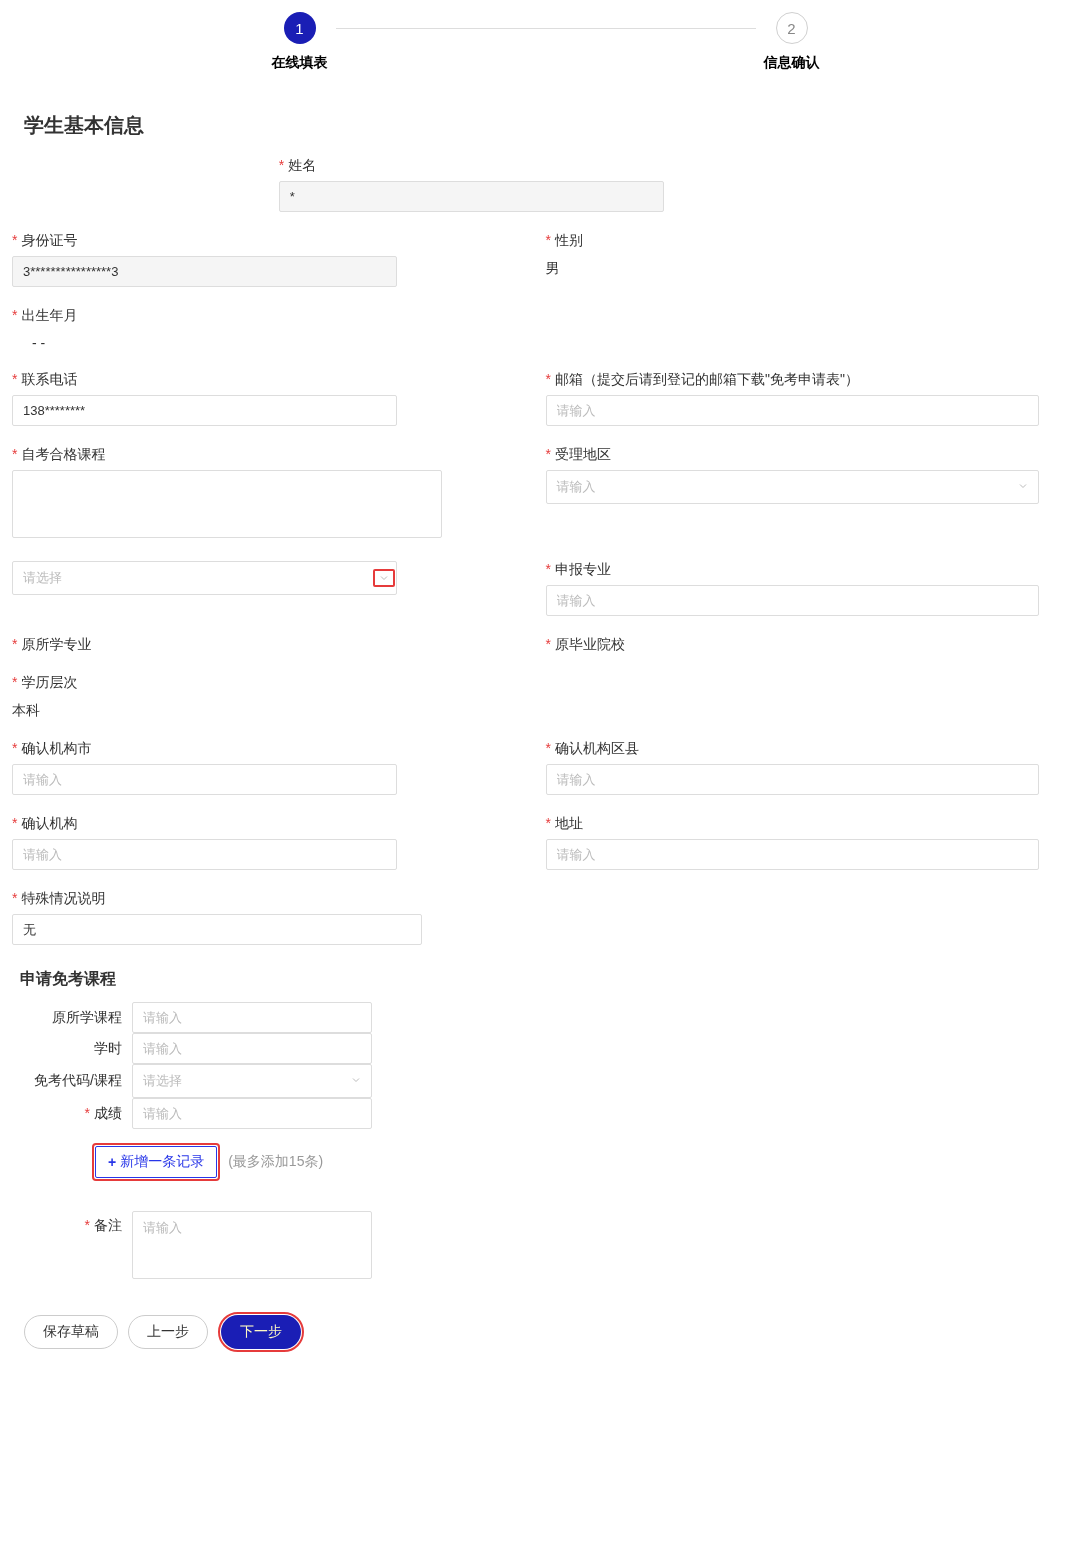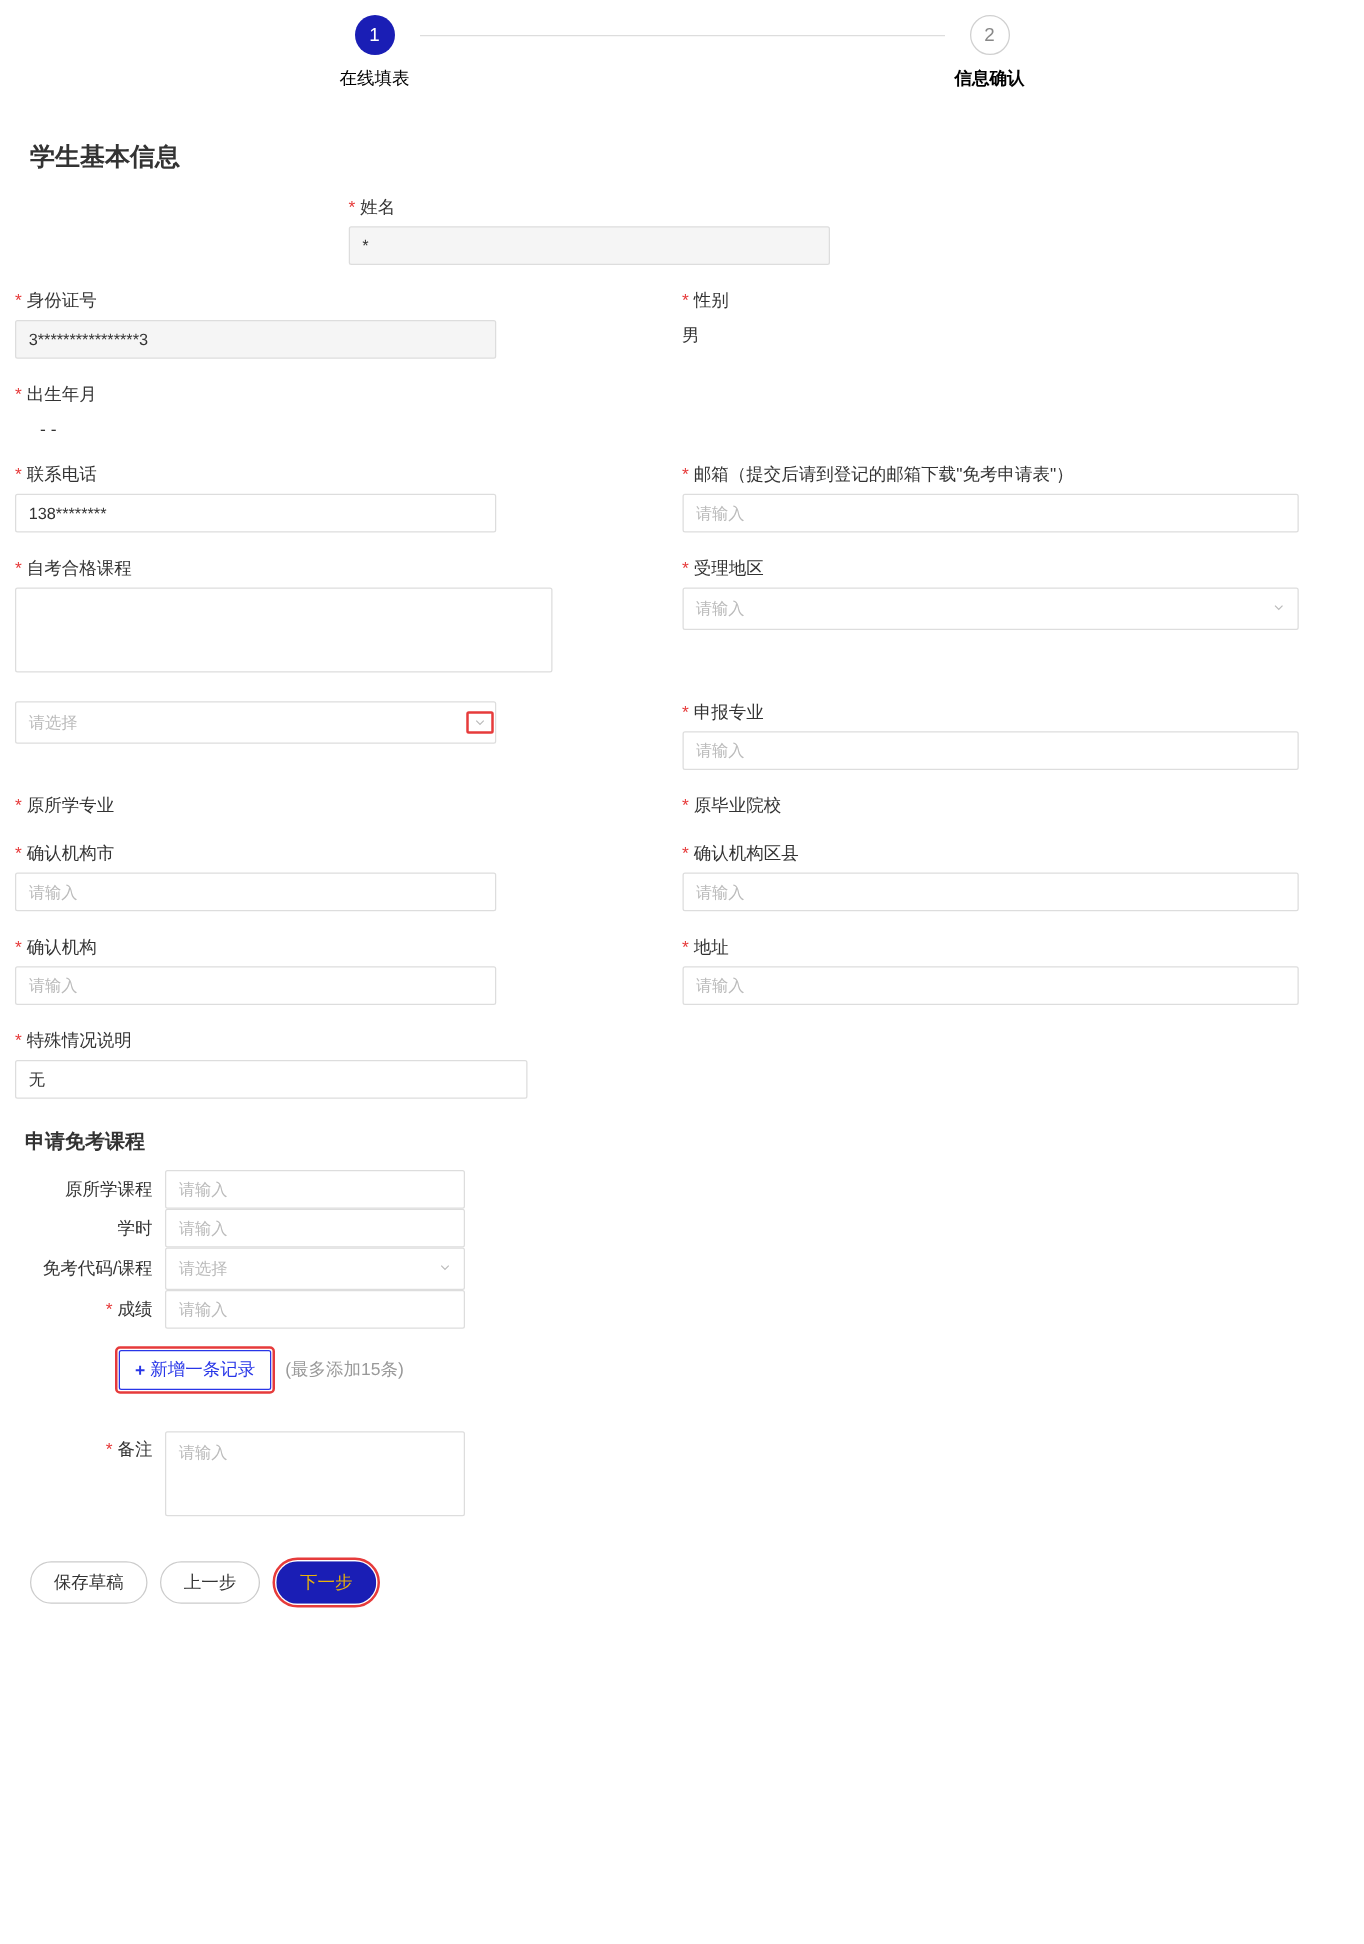--- a/index.html
+++ b/index.html
@@ -12,21 +12,21 @@
   }
   .steps { display: flex; align-items: center; justify-content: center; margin: 4px 0 40px; }
   .step { display: flex; flex-direction: column; align-items: center; position: relative; }
   .step-circle {
     width: 32px; height: 32px; border-radius: 50%;
     display: flex; align-items: center; justify-content: center;
     font-size: 15px; z-index: 2;
   }
   .step-active { background: #1a1eb5; color: #fff; }
   .step-inactive { background: #fff; border: 1px solid #d0d0d0; color: #888; }
-  .step-label { margin-top: 10px; font-size: 14px; font-weight: 400; }
+  .step-label { margin-top: 10px; font-size: 14px; font-weight: 700; }
   .step-label-active { color: #000; }
   .step-label-inactive { color: #000; font-weight: 700; }
   .step-line {
     height: 1px; width: 420px; background: #ddd; margin: 0 8px; position: relative; top: -14px;
   }
   .section-title { font-size: 20px; margin: 16px 0 18px 12px; }
   .form-area { padding: 0 4px; }
   .row { display: flex; justify-content: center; }
   .col { flex: 0 0 50%; padding-right: 40px; }
   .field { margin-bottom: 20px; }
@@ -66,21 +66,21 @@
     border-radius: 2px; padding: 6px 12px; font-size: 14px; cursor: pointer;
     display: inline-flex; align-items: center;
   }
   .add-btn-wrap { border: 2px solid #e63b3b; border-radius: 4px; display: inline-block; padding: 1px; }
   .add-hint { color: #999; margin-left: 8px; font-size: 14px; }
   .actions { display: flex; gap: 10px; margin: 30px 0 10px 12px; align-items: center; }
   .btn {
     border-radius: 18px; padding: 7px 18px; font-size: 14px; cursor: pointer; border: 1px solid transparent;
   }
   .btn-ghost { background: #fff; border: 1px solid #ccc; color: #333; }
-  .btn-primary { background: #1a1eb5; color: #eab308; }
+  .btn-primary { background: #1a1eb5; color: #fef9c3; }
   .btn-primary-wrap { border: 2px solid #e63b3b; border-radius: 20px; display: inline-block; padding: 1px; }
   .disabled-input { background: #f5f5f5; }
   .w-420 { max-width: 385px; }
   .plus { margin-right: 4px; font-weight: 700; }
 </style>
 </head>
 <body>
 
 <div class="steps">
   <div class="step">
@@ -197,20 +197,29 @@
         <label class="label"><span class="req">*</span><span>原所学专业</span></label>
       </div>
     </div>
     <div class="col">
       <div class="field">
         <label class="label"><span class="req">*</span><span>原毕业院校</span></label>
       </div>
     </div>
   </div>
 
+  <div class="row">
+    <div class="col">
+      <div class="field">
+        <label class="label"><span class="req">*</span><span>学历层次</span></label>
+        <div class="readonly-text">本科</div>
+      </div>
+    </div>
+    <div class="col"></div>
+  </div>
 
   <div class="row">
     <div class="col">
       <div class="field">
         <label class="label"><span class="req">*</span><span>确认机构市</span></label>
         <input class="input w-420" placeholder="请输入" style="">
       </div>
     </div>
     <div class="col">
       <div class="field">

